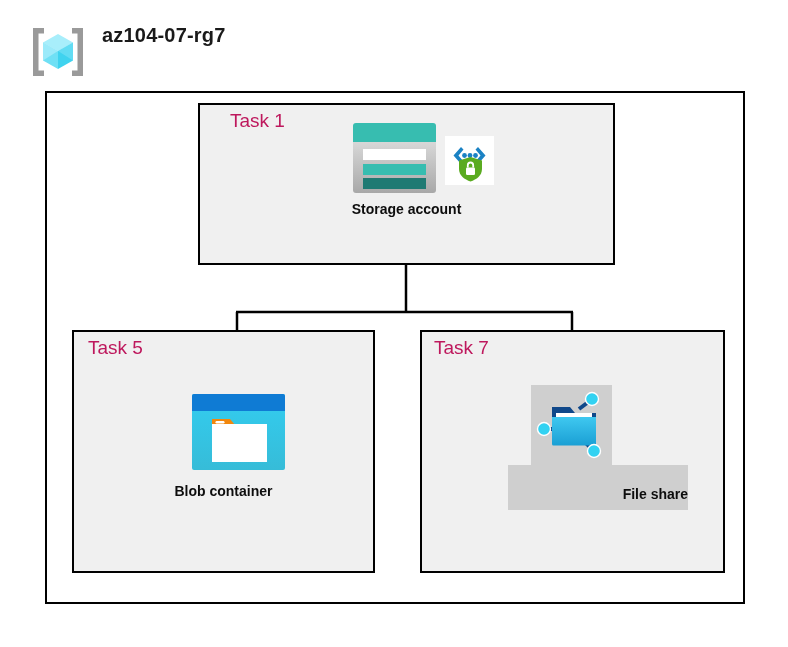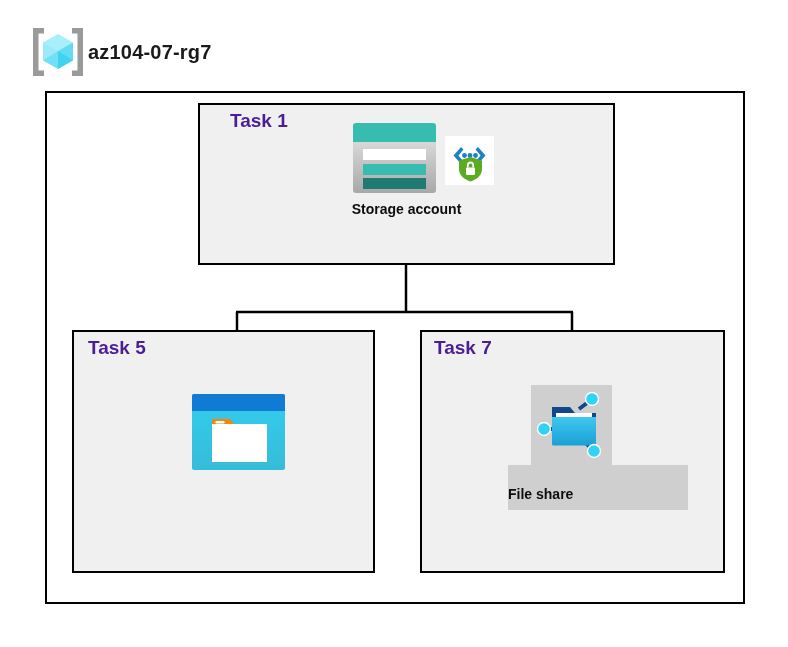--- a/index.html
+++ b/index.html
@@ -21,21 +21,21 @@
     width: 788px;
     height: 647px;
   }
 
   
   #rg-header {
     position: absolute;
     left: 28px;
     top: 24px;
     display: flex;
-    align-items: center;
+    gap: 14px;
   }
   #rg-icon {
     width: 60px;
     height: 56px;
     display: block;
   }
   #rg-title {
     font-size: 20px;
     font-weight: bold;
     color: #1a1a1a;
@@ -62,22 +62,22 @@
     border: 2px solid #000000;
     box-sizing: border-box;
   }
   #task1-box { left: 198px; top: 103px; width: 417px; height: 162px; }
   #task2-box { left: 72px;  top: 330px; width: 303px; height: 243px; }
   #task3-box { left: 420px; top: 330px; width: 305px; height: 243px; }
 
   .task-label {
     position: absolute;
     font-size: 19px;
-    font-weight: bold;
-    color: #4c1d95;
+    font-weight: normal;
+    color: #be185d;
     white-space: nowrap;
   }
   #task1-label { left: 230px; top: 110px; }
   #task2-label { left: 88px;  top: 337px; }
   #task3-label { left: 434px; top: 337px; }
 
   
   .node-label {
     position: absolute;
     font-size: 14px;
@@ -93,21 +93,21 @@
   }
   #blob-label {
     left: 72px;
     top: 483px;
     width: 303px;
   }
   #fileshare-label {
     left: 508px;
     top: 475px;
     width: 180px;
-    text-align: left;
+    text-align: right;
     line-height: 38px;
     height: 38px;
   }
 
   
   #fileshare-highlight-icon {
     position: absolute;
     left: 531px;
     top: 385px;
     width: 81px;
@@ -224,20 +224,21 @@
     </defs>
     <rect x="0" y="0" width="93" height="76" rx="2" fill="url(#blob-body)"></rect>
     <path d="M2 0 H91 A2 2 0 0 1 93 2 V17 H0 V2 A2 2 0 0 1 2 0 Z" fill="#0f7bd4"></path>
 
     <path d="M20 25 H38 L43 31 H20 Z" fill="#f2870d"></path>
     <rect x="23.5" y="27" width="9" height="2.4" rx="1.2" fill="#ffffff"></rect>
 
     <rect x="20" y="30" width="55" height="38" fill="#ffffff"></rect>
   </svg>
 
+  <div id="blob-label" class="node-label">Blob container</div>
 
   <div id="task3-box" class="task-box"></div>
   <div id="task3-label" class="task-label">Task 7</div>
 
   <div id="fileshare-highlight-icon"></div>
   <div id="fileshare-highlight-label"></div>
 
   <svg id="fileshare-icon" class="node-icon" viewBox="0 0 76 76">
     <defs>
       <linearGradient id="fs-front" x1="0" y1="0" x2="0" y2="1">

